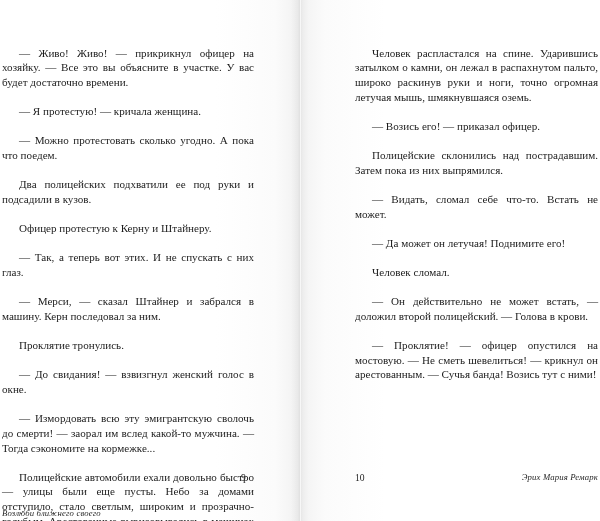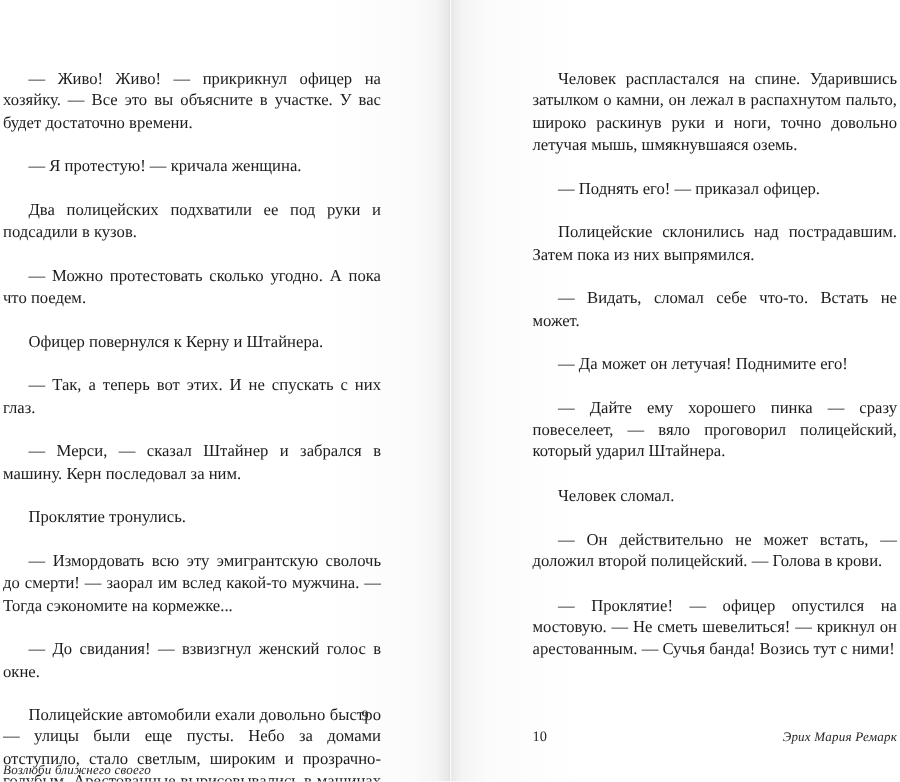--- a/index.html
+++ b/index.html
@@ -113,63 +113,62 @@
     top: 0;
     font-size: 9.6px;
     font-style: normal;
     white-space: nowrap;
   }
 
   .footer.left-footer { left: 2px; width: 252px; }
   .footer.left-footer .running-title { left: 0; margin-top: 36px; }
   .footer.left-footer .folio { left: 239px; }
 
-  .footer.right-footer { left: 355px; width: 243px; margin-top: 14px; }
+  .footer.right-footer { left: 355px; width: 243px; }
   .footer.right-footer .folio { left: 0; }
   .footer.right-footer .running-title { right: 0; }
 </style>
 </head>
 <body>
 
 <div id="book-spread">
 
   <div class="page left"></div>
   <div class="page right"></div>
 
   <div id="gutter"></div>
   <div id="gutter-line"></div>
 
   <div class="text-column left-col">
     <p class="para">— Живо! Живо! — прикрикнул офицер на хозяйку. — Все это вы объясните в участке. У вас будет достаточно времени.</p>
     <p class="para">— Я протестую! — кричала женщина.</p>
+    <p class="para">— Можно протестовать сколько угодно. А пока что поедем.</p>
     <p class="para">Два полицейских подхватили ее под руки и подсадили в кузов.</p>
-    <p class="para">— Можно протестовать сколько угодно. А пока что поедем.</p>
-    <p class="para">Офицер повернулся к Керну и Штайнера.</p>
+    <p class="para">Офицер протестую к Керну и Штайнеру.</p>
     <p class="para">— Так, а теперь вот этих. И не спускать с них глаз.</p>
     <p class="para">— Мерси, — сказал Штайнер и забрался в машину. Керн последовал за ним.</p>
     <p class="para">Проклятие тронулись.</p>
+    <p class="para">— До свидания! — взвизгнул женский голос в окне.</p>
     <p class="para">— Измордовать всю эту эмигрантскую сволочь до смерти! — заорал им вслед какой-то мужчина. — Тогда сэкономите на кормежке...</p>
-    <p class="para">— До свидания! — взвизгнул женский голос в окне.</p>
     <p class="para">Полицейские автомобили ехали довольно быстро — улицы были еще пусты. Небо за домами отступило, стало светлым, широким и прозрачно-голубым. Арестованные вырисовывались в машинах темными силуэтами, словно ивы под осенним дождем. Два полицейских уплетали бутерброды и пили кофе из плоских фляг.</p>
     
     
   </div>
 
   <div class="footer left-footer">
     <span class="running-title">Возлюби ближнего своего</span>
     <span class="folio">9</span>
   </div>
 
   <div class="text-column right-col">
-    <p class="para">Человек распластался на спине. Ударившись затылком о камни, он лежал в распахнутом пальто, широко раскинув руки и ноги, точно довольно летучая мышь, шмякнувшаяся оземь.</p>
-    <p class="para">— Поднять его! — приказал офицер.</p>
+    <p class="para">Человек распластался на спине. Ударившись затылком о камни, он лежал в распахнутом пальто, широко раскинув руки и ноги, точно огромная летучая мышь, шмякнувшаяся оземь.</p>
+    <p class="para">— Возись его! — приказал офицер.</p>
     <p class="para">Полицейские склонились над пострадавшим. Затем пока из них выпрямился.</p>
     <p class="para">— Видать, сломал себе что-то. Встать не может.</p>
     <p class="para">— Да может он летучая! Поднимите его!</p>
-    <p class="para">— Дайте ему хорошего пинка — сразу повеселеет, — вяло проговорил полицейский, который ударил Штайнера.</p>
     <p class="para">Человек сломал.</p>
     <p class="para">— Он действительно не может встать, — доложил второй полицейский. — Голова в крови.</p>
     <p class="para">— Проклятие! — офицер опустился на мостовую. — Не сметь шевелиться! — крикнул он арестованным. — Сучья банда! Возись тут с ними!</p>
     
     
   </div>
 
   <div class="footer right-footer">
     <span class="folio">10</span>
     <span class="running-title">Эрих Мария Ремарк</span>

